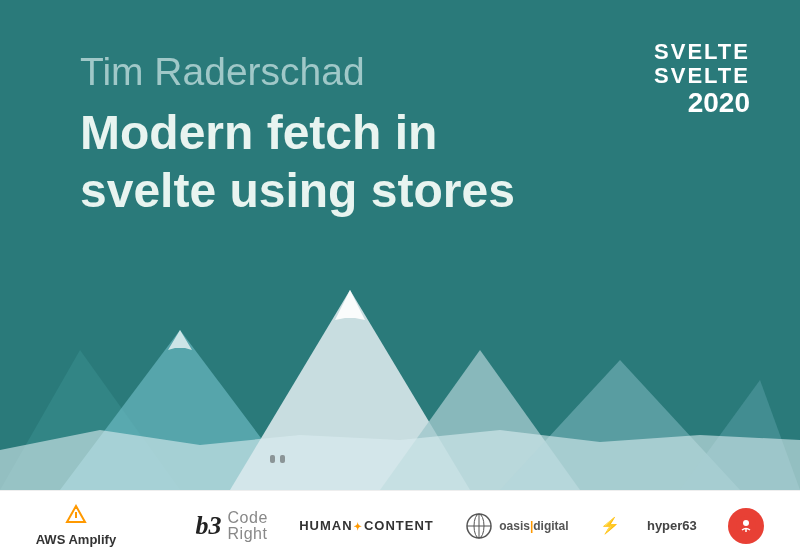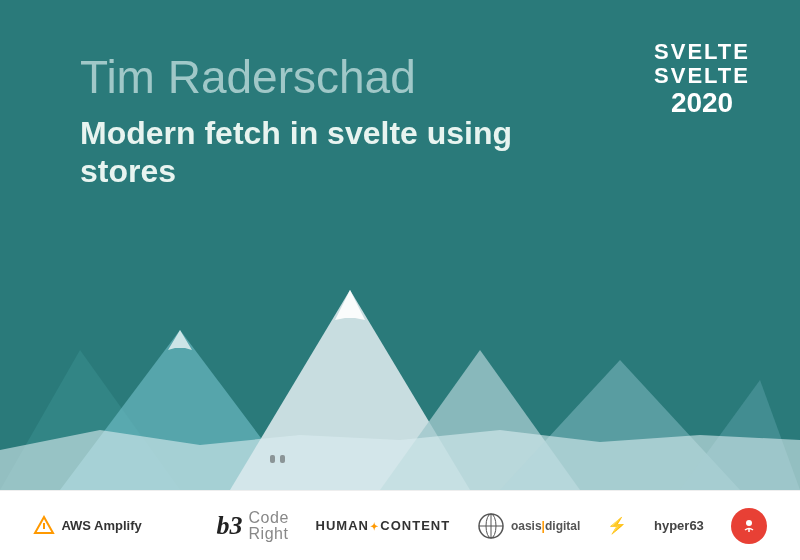--- a/index.html
+++ b/index.html
@@ -22,40 +22,40 @@
     .main-area {
       background: #2a7a7a;
       flex: 1;
       position: relative;
       overflow: hidden;
       padding: 40px 50px 0 80px;
     }
 
     .speaker-name {
       color: #a0c8c8;
-      font-size: 46px;
+      font-size: 39px;
       font-weight: 300;
       margin-bottom: 10px;
       margin-top: 10px;
     }
 
     .talk-title {
       color: #e8f4f0;
-      font-size: 32px;
+      font-size: 48px;
       font-weight: 600;
       line-height: 1.2;
       max-width: 500px;
       margin-top: 10px;
     }
 
     .summit-badge {
       position: absolute;
       top: 40px;
       right: 50px;
-      text-align: center;
+      text-align: right;
     }
 
     .summit-badge .svelte-text {
       color: #fff;
       font-size: 22px;
       font-weight: 900;
       letter-spacing: 2px;
       display: block;
       line-height: 1.1;
     }
@@ -105,20 +105,21 @@
     .sponsor-item {
       display: flex;
       align-items: center;
       gap: 6px;
     }
 
     .sponsor-logo-aws {
       display: flex;
       align-items: center;
       gap: 6px;
+      flex-direction: column;
     }
 
     .sponsor-text {
       font-size: 13px;
       font-weight: 600;
       color: #333;
     }
 
     .b3-logo {
       font-size: 20px;

